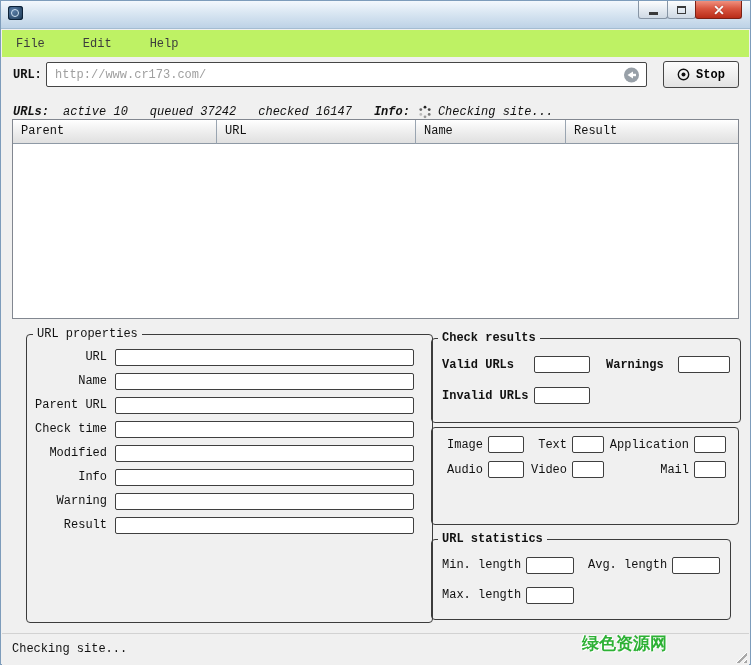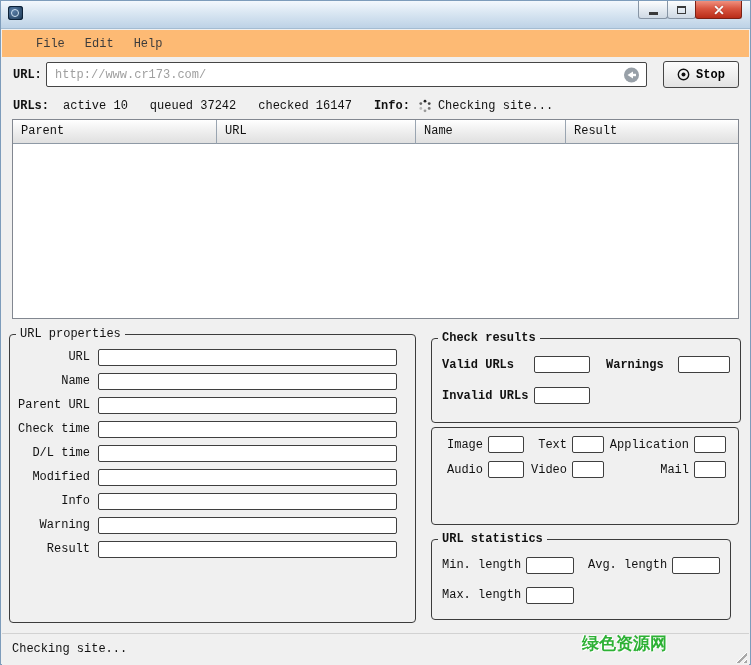--- a/index.html
+++ b/index.html
@@ -52,22 +52,22 @@
   .glyph-close-a, .glyph-close-b {
     position: absolute; left: 50%; top: 50%; width: 11px; height: 2px;
     background: #fff; box-shadow: 0 0 1px #7c2014;
   }
   .glyph-close-a { transform: translate(-50%,-50%) rotate(45deg); }
   .glyph-close-b { transform: translate(-50%,-50%) rotate(-45deg); }
 
   
   .menubar {
     position: absolute; top: 29px; left: 1px; right: 1px; height: 27px;
-    display: flex; align-items: center; padding-left: 24px;
-    background: #fdba74; color: #3c3c3c;
+    display: flex; align-items: center; padding-left: 4px;
+    background: #bef264; color: #3c3c3c; gap: 18px;
   }
   .menu-item { padding: 4px 10px; cursor: default; }
 
   
   .url-label { position: absolute; left: 12px; top: 67px; font-weight: bold; }
   .url-input {
     position: absolute; left: 45px; top: 61px; width: 601px; height: 25px;
     border: 1px solid #454545; border-radius: 2px; background: #fff;
     font-family: inherit; font-size: 12px; color: #9f9f9f;
     padding: 0 28px 0 8px; outline: none;
@@ -76,22 +76,22 @@
   .stop-button {
     position: absolute; left: 662px; top: 60px; width: 76px; height: 27px;
     border: 1px solid #454545; border-radius: 3px;
     background: linear-gradient(#fcfcfc, #ededed 60%, #e2e2e2);
     display: flex; align-items: center; justify-content: center; gap: 6px;
     font-family: inherit; font-size: 12px; font-weight: bold; cursor: pointer;
   }
 
   
   .stats-row {
-    position: absolute; left: 12px; top: 97px; right: 10px; height: 16px;
-    display: flex; align-items: center; white-space: nowrap;
+    position: absolute; left: 12px; top: 104px; right: 10px; height: 16px;
+    display: flex; white-space: nowrap; font-style: italic;
   }
   .stats-row .lbl { font-weight: bold; }
   .stats-row .gap-s { width: 14px; } .stats-row .gap-m { width: 22px; }
   .spinner-icon { margin: 0 6px 0 8px; }
 
   
   .url-table {
     position: absolute; left: 11px; top: 118px; width: 727px; height: 200px;
     border: 1px solid #828790; background: #fff;
   }
@@ -108,21 +108,21 @@
   .tbody { height: 174px; background: #fff; }
 
   
   fieldset {
     position: absolute; border: 1px solid #3c3c3c; border-radius: 4px;
     background: transparent; padding-top: 4px;
   }
   legend { padding: 0 4px; margin-left: 6px; white-space: nowrap; }
   .bold-legend legend { font-weight: bold; }
 
-  .fs-props { left: 8px; top: 326px; width: 407px; height: 296px; }
+  .fs-props { left: 25px; top: 326px; width: 407px; height: 296px; }
   .up-row { display: flex; align-items: center; height: 24px; padding-right: 18px; }
   .up-l { width: 88px; text-align: right; padding-right: 8px; white-space: nowrap; }
   .tbox {
     border: 1px solid #3f3f3f; border-radius: 2px; background: #fff;
     font-family: inherit; font-size: 12px; height: 17px; padding: 0 4px; outline: none;
   }
   .up-i { flex: 1; }
 
   .fs-results { left: 430px; top: 330px; width: 308px; height: 92px; }
   .cr-row { display: flex; align-items: center; height: 31px; padding: 0 10px; }
@@ -250,24 +250,20 @@
       </div>
     <div class="up-row">
         <span class="up-l">Parent URL</span>
         <input class="tbox up-i" value="" style="">
       </div>
     <div class="up-row">
         <span class="up-l">Check time</span>
         <input class="tbox up-i" value="" style="">
       </div>
     <div class="up-row">
-        <span class="up-l">D/L time</span>
-        <input class="tbox up-i" value="" style="">
-      </div>
-    <div class="up-row">
         <span class="up-l">Modified</span>
         <input class="tbox up-i" value="" style="">
       </div>
     <div class="up-row">
         <span class="up-l">Info</span>
         <input class="tbox up-i" value="" style="">
       </div>
     <div class="up-row">
         <span class="up-l">Warning</span>
         <input class="tbox up-i" value="" style="">

